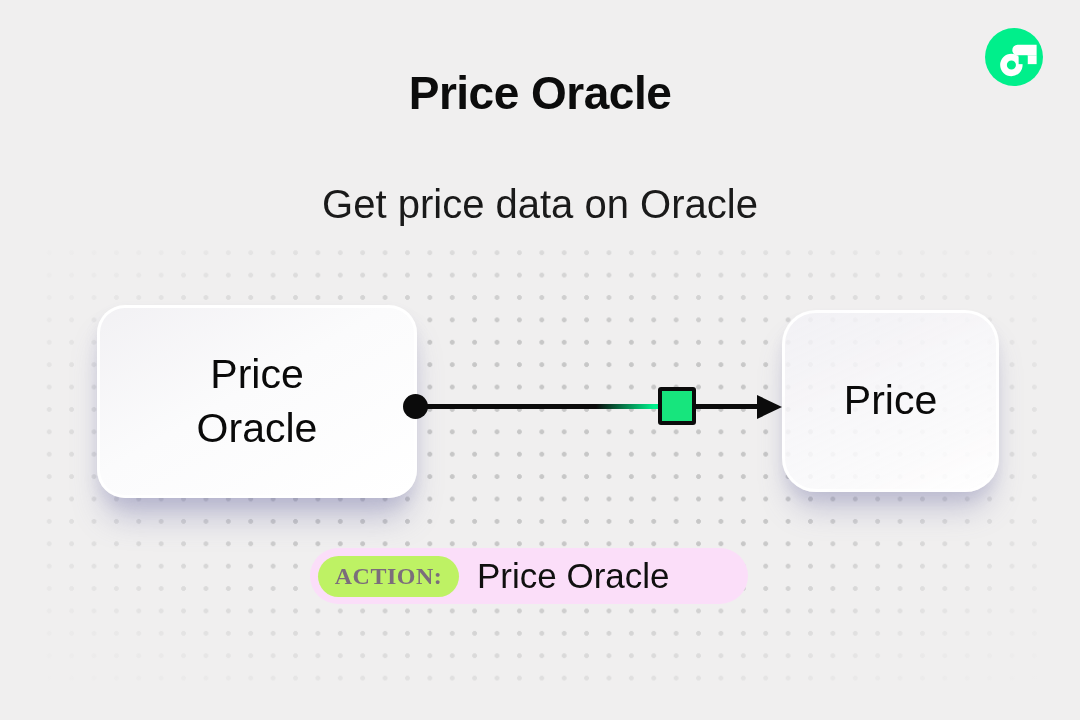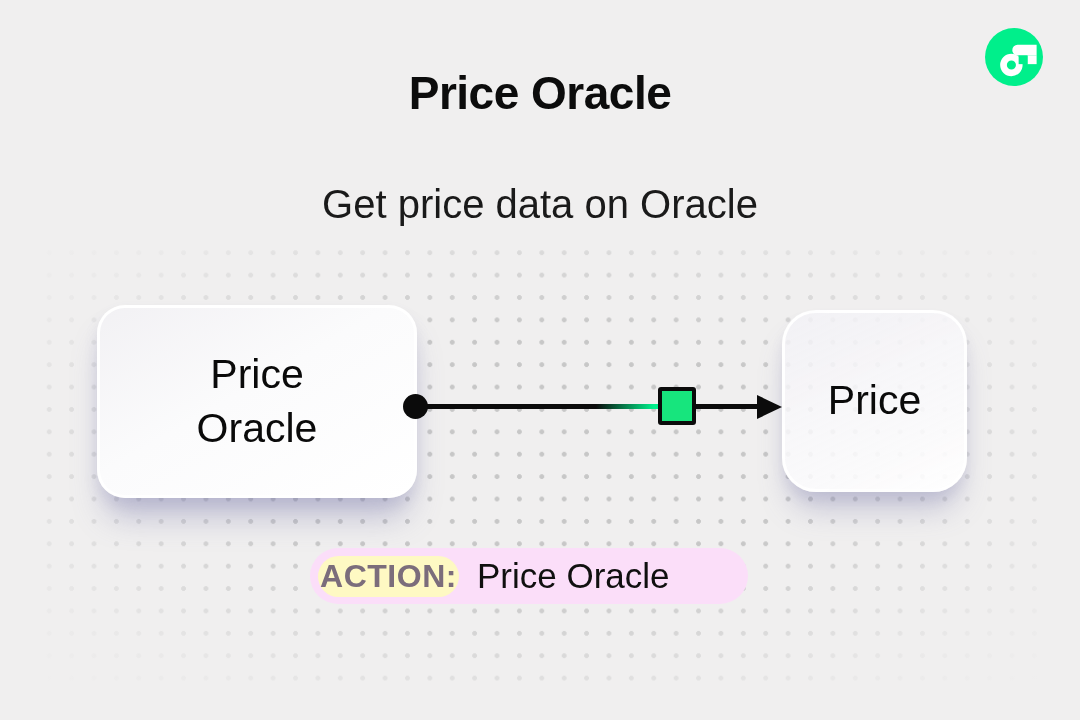--- a/index.html
+++ b/index.html
@@ -84,21 +84,21 @@
   .node-left {
     left: 97px; top: 305px;
     width: 320px; height: 193px;
     border-radius: 28px;
     background: linear-gradient(150deg, #f2f1f4 0%, #fbfbfc 45%, #ffffff 100%);
     box-shadow: 0 26px 32px -8px rgba(108,108,162,0.38), 0 8px 14px rgba(108,108,162,0.12);
   }
   .node-left .node-label { width: 170px; }
   .node-right {
     left: 782px; top: 310px;
-    width: 185px; height: 182px;
+    width: 217px; height: 182px;
     border-radius: 34px;
     background: linear-gradient(155deg, rgba(242,241,246,0.78) 0%, rgba(255,255,255,0.9) 100%);
     box-shadow: 0 24px 30px -8px rgba(108,108,162,0.34), 0 8px 12px rgba(108,108,162,0.1);
   }
 
   
   .edge-line {
     position: absolute;
     left: 415px; top: 404px;
     width: 350px; height: 5px;
@@ -150,25 +150,26 @@
     align-items: center;
     padding-left: 8px;
     z-index: 5;
   }
   .action-badge {
     display: flex;
     align-items: center;
     justify-content: center;
     width: 141px; height: 41px;
     border-radius: 21px;
-    background: #fef9c3;
+    background: #bef264;
     color: #7b6d7b;
-    font-size: 32px;
+    font-size: 24px;
     font-weight: 600;
     letter-spacing: 0.5px;
+    font-family: Liberation Serif, serif;
   }
   .action-value {
     margin-left: 18px;
     font-size: 35px;
     font-weight: 400;
     color: #101010;
   }
 </style>
 </head>
 <body>

